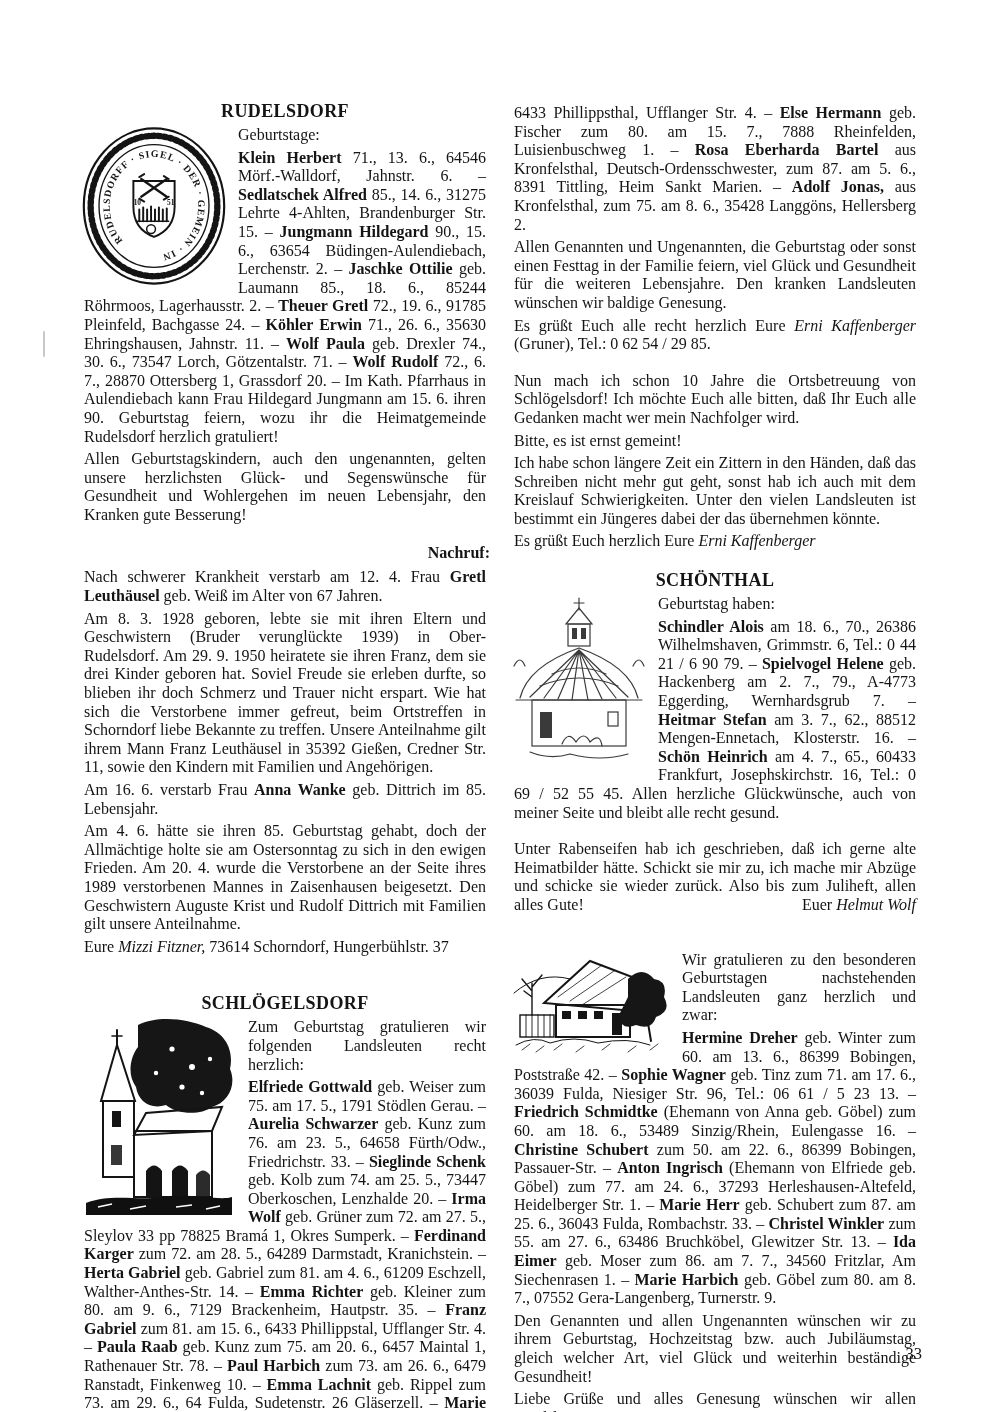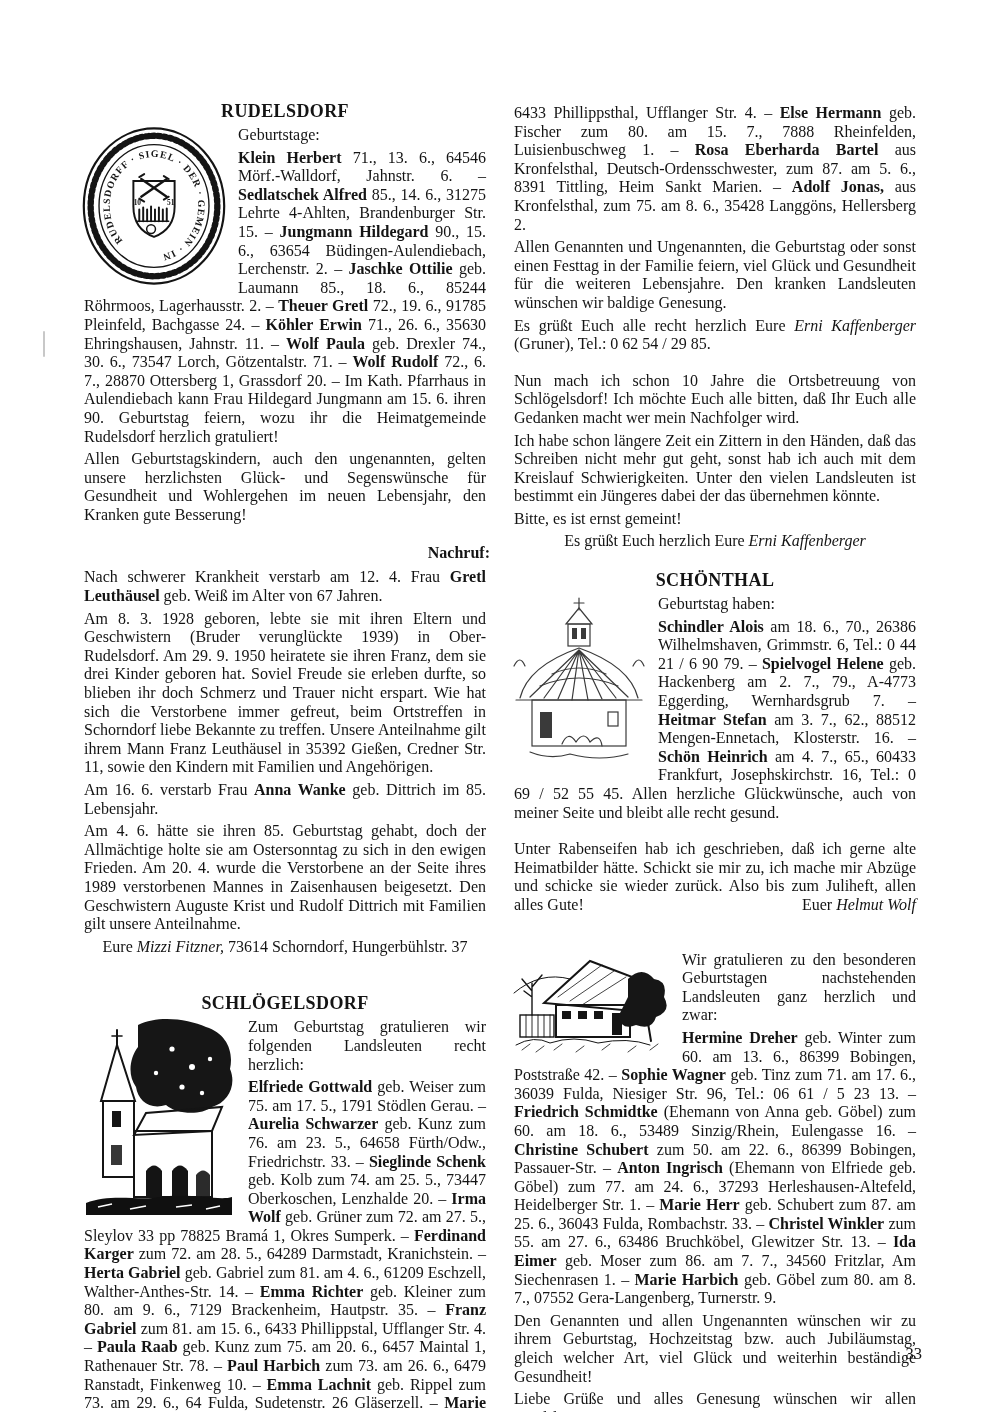--- a/index.html
+++ b/index.html
@@ -10,21 +10,21 @@
   .page{position:absolute;inset:0;padding:100px 80px 0 80px;box-sizing:border-box}
   .columns{display:flex;gap:20px}
   .col{width:410px;font-size:16px;line-height:18.6px;text-align:justify}
   section.sec{clear:both}
   .g1{margin-top:18px}
   .g2{margin-top:36px}
   h2{margin:0 0 1px 0;line-height:22px;font-weight:bold;font-family:"Liberation Serif", serif}
   .h-center{font-size:18px;text-align:center;letter-spacing:.4px}
   .h-left{font-size:16px;text-align:right}
   p{margin:4px}
-  p.right{text-align:center}
+  p.right{text-align:left}
   b{font-weight:bold}
   i{}
   .fr{float:right}
   .fimg{float:left;margin:2px 10px 1px 0}
   .im-seal{width:148px;height:162px}
   .im-church{width:158px;height:200px}
   .im-chapel{width:138px;height:172px}
   .im-house{width:162px;height:102px}
   .fimg svg{display:block;width:100%;height:100%}
   .page-number{position:absolute;top:1344px;right:78px;font-size:16.5px}
@@ -102,22 +102,22 @@
         </section>
       </div>
     <div class="col">
         <section class="sec">
           <p><span>6433 Phillippsthal, Ufflanger Str. 4. – </span><b>Else Hermann</b><span> geb. Fischer zum 80. am 15. 7., 7888 Rheinfelden, Luisienbuschweg 1. – </span><b>Rosa Eberharda Bartel</b><span> aus Kronfelsthal, Deutsch-Ordensschwester, zum 87. am 5. 6., 8391 Tittling, Heim Sankt Marien. – </span><b>Adolf Jonas,</b><span> aus Kronfelsthal, zum 75. am 8. 6., 35428 Langgöns, Hellersberg 2.</span></p>
           <p><span>Allen Genannten und Ungenannten, die Geburtstag oder sonst einen Festtag in der Familie feiern, viel Glück und Gesundheit für die weiteren Lebensjahre. Den kranken Landsleuten wünschen wir baldige Genesung.</span></p>
           <p><span>Es grüßt Euch alle recht herzlich Eure </span><i>Erni Kaffenberger</i><span> (Gruner), Tel.: 0 62 54 / 29 85.</span></p>
         </section>
         <section class="sec g1">
           <p><span>Nun mach ich schon 10 Jahre die Ortsbetreuung von Schlögelsdorf! Ich möchte Euch alle bitten, daß Ihr Euch alle Gedanken macht wer mein Nachfolger wird.</span></p>
+          <p><span>Bitte, es ist ernst gemeint!</span></p>
           <p><span>Ich habe schon längere Zeit ein Zittern in den Händen, daß das Schreiben nicht mehr gut geht, sonst hab ich auch mit dem Kreislauf Schwierigkeiten. Unter den vielen Landsleuten ist bestimmt ein Jüngeres dabei der das übernehmen könnte.</span></p>
-          <p><span>Bitte, es ist ernst gemeint!</span></p>
           <p class="right"><span>Es grüßt Euch herzlich Eure </span><i>Erni Kaffenberger</i></p>
         </section>
         <section class="sec g1">
           <h2 class="h-center">SCHÖNTHAL</h2>
           <div class="fimg im-chapel">
   <svg viewBox="0 0 138 172" xmlns="http://www.w3.org/2000/svg" role="img">
     <path d="M69 4 v12 M64 9 h10" class="sketch" stroke-width="1.6"></path>
     <polygon points="56,30 69,14 82,30" class="sketch"></polygon>
     <rect x="58" y="30" width="22" height="22" class="sketch"></rect>
     <rect x="62" y="34" width="5" height="11" fill="#3a3a3a"></rect>

